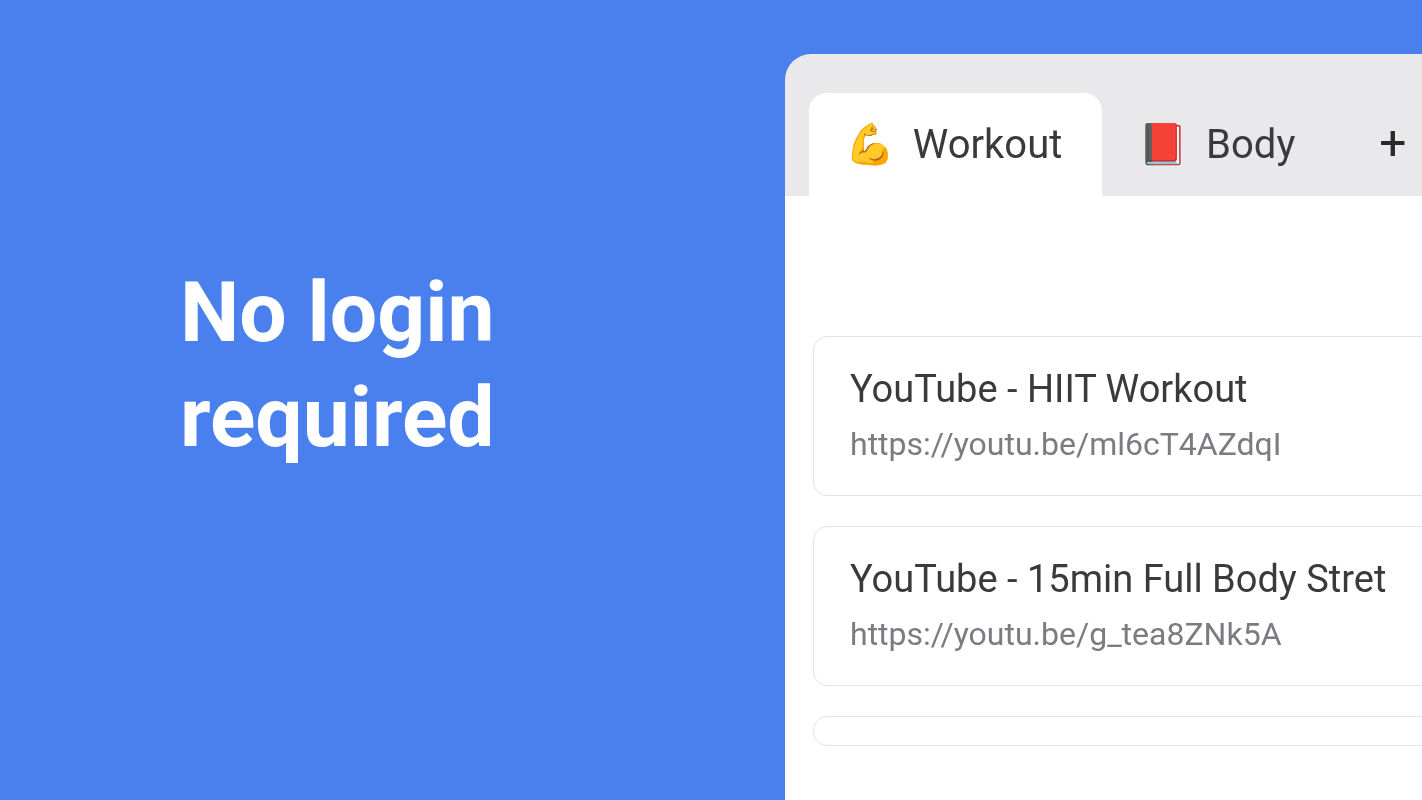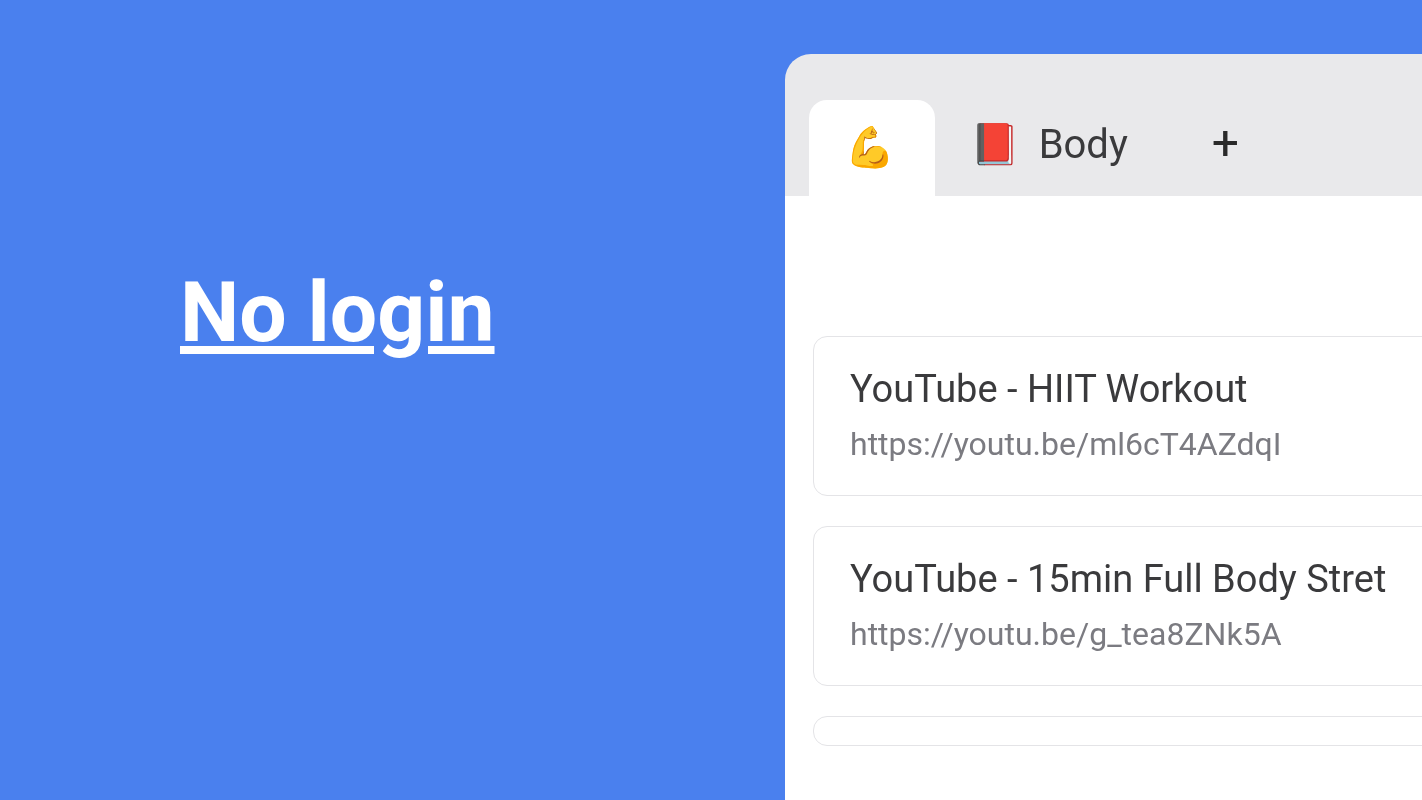--- a/index.html
+++ b/index.html
@@ -16,21 +16,20 @@
     position: relative;
   }
   .hero-text {
     position: absolute;
     left: 180px;
     top: 260px;
     color: #ffffff;
     font-size: 84px;
     font-weight: 700;
     line-height: 1.25;
-    text-decoration: underline;
   }
   .app-window {
     position: absolute;
     top: 54px;
     left: 785px;
     width: 700px;
     height: 800px;
     background: #e9e9eb;
     border-radius: 26px 0 0 0;
     overflow: hidden;
@@ -100,26 +99,28 @@
     font-weight: 400;
     white-space: nowrap;
     overflow: hidden;
   }
 </style>
 </head>
 <body>
 
 <div class="hero-text">
   <div>No login</div>
+  <div>required</div>
 </div>
 
 <div class="app-window">
   <div class="tab-bar">
     <div class="tab active">
       <span class="tab-emoji">💪</span>
+      <span class="tab-label">Workout</span>
     </div>
     <div class="tab">
       <span class="tab-emoji">📕</span>
       <span class="tab-label">Body</span>
     </div>
     <div class="add-tab">
       <span>+</span>
     </div>
   </div>
 

